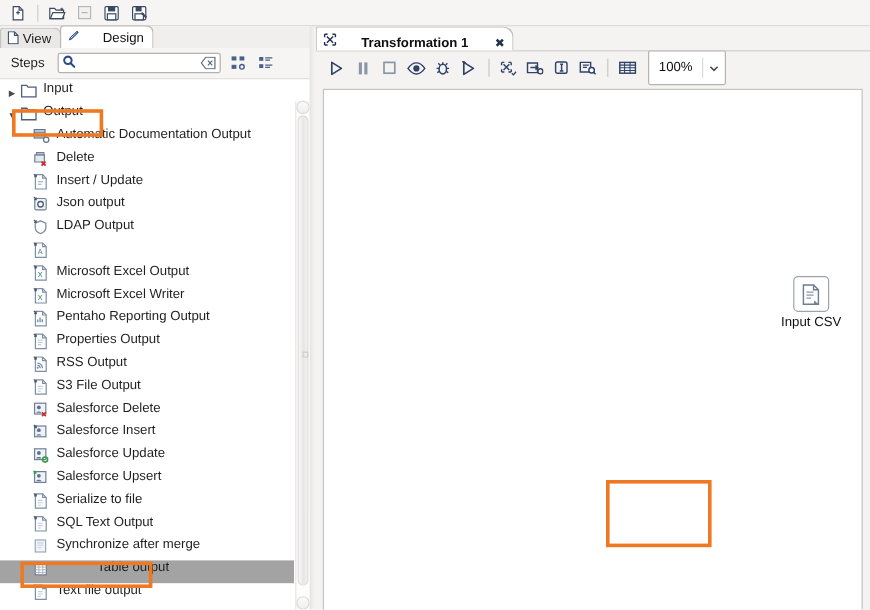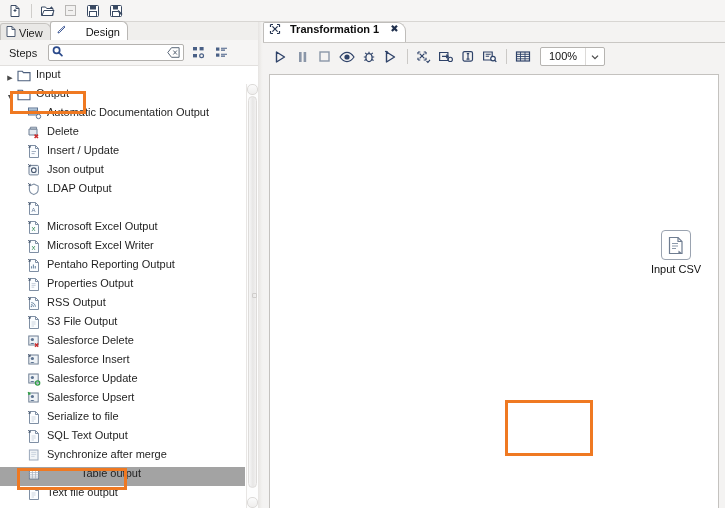--- a/index.html
+++ b/index.html
@@ -157,21 +157,21 @@
     position:absolute;left:263px;top:22px;width:462px;height:486px;
     background:#f4f3f2;box-sizing:border-box;
   }
   .ttabs{
     position:absolute;left:0;top:0;width:462px;height:21px;
     display:flex;align-items:flex-end;
     border-bottom:1px solid #c9c7c4;
     box-sizing:border-box;
   }
   .ttab{
-    height:20px;display:flex;align-items:flex-start;gap:9px;
+    height:20px;display:flex;align-items:flex-end;gap:20px;
     padding:0 6px 0 5px;
     background:#ffffff;
     border:1px solid #bfbdba;border-bottom:none;
     border-radius:2px 9px 0 0;
     font-size:11px;font-weight:bold;color:#0e0e0e;
     box-sizing:border-box;
   }
   .ttab .close{font-size:10px;font-weight:normal;color:#20304d;margin-left:2px;}
 
   .trans-toolbar{
@@ -181,21 +181,21 @@
     padding-left:7px;box-sizing:border-box;
   }
   .ttb{
     width:21px;height:20px;margin-right:1px;
     display:flex;align-items:center;justify-content:center;
     color:#2f4369;
   }
   .ttb-sep{width:1px;height:15px;background:#cbc9c6;margin:0 5px;}
   .zoom-box{
     margin-left:6px;display:flex;align-items:center;
-    height:19px;
+    height:29px;
     border:1px solid #b6b4b1;background:#ffffff;border-radius:2px;
     box-sizing:border-box;
   }
   .zoom-val{
     padding:0 8px;font-size:11px;color:#111;line-height:17px;
   }
   .zoom-arrow{
     width:18px;height:17px;border-left:1px solid #dcdad8;
     display:flex;align-items:center;justify-content:center;
     color:#4a4a4a;font-size:7px;

